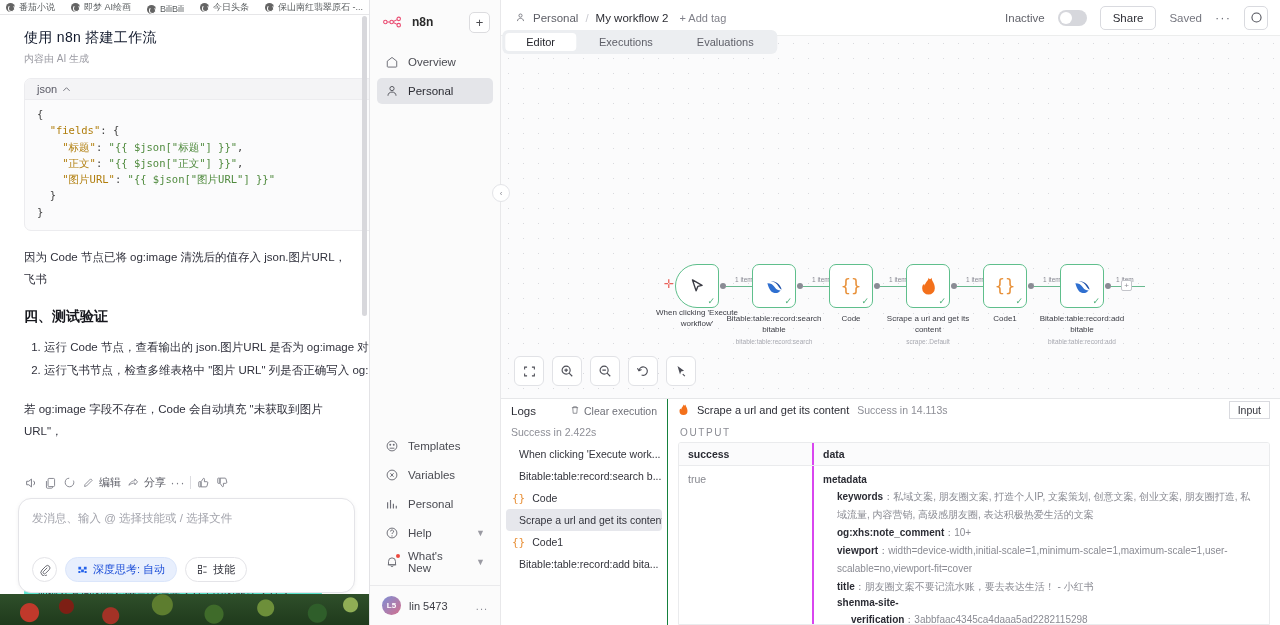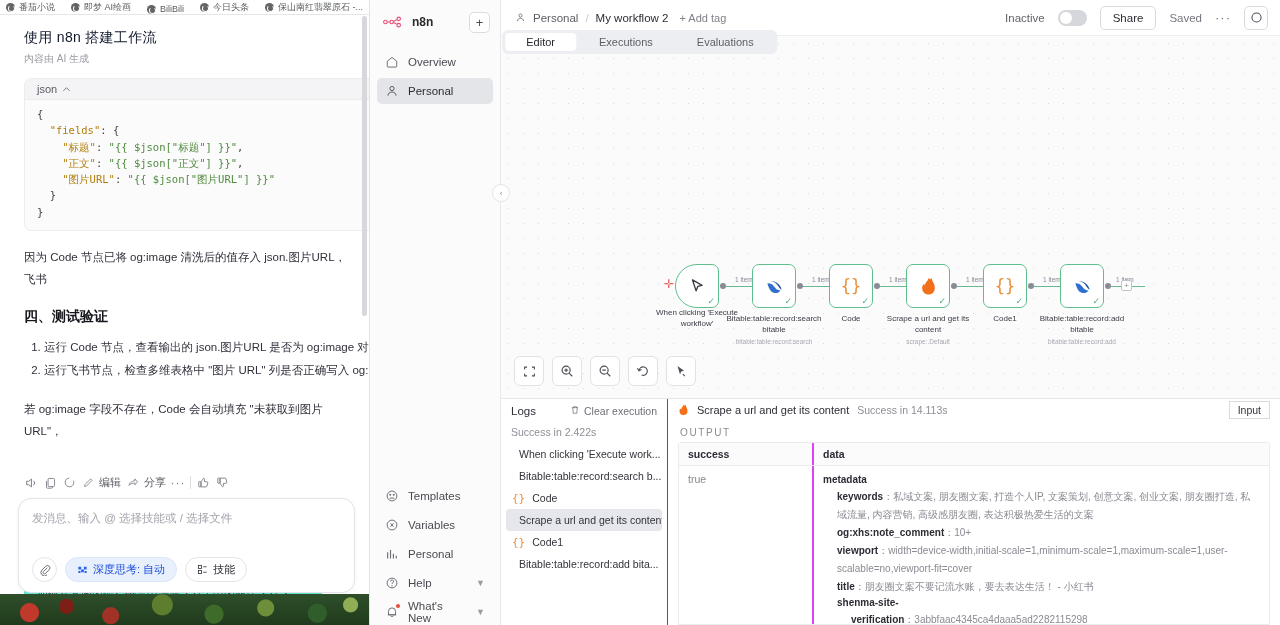--- a/index.html
+++ b/index.html
@@ -472,20 +472,25 @@
               <path d="M4 11.2V7.3a4 4 0 018 0v3.9zM3.2 11.2h9.6" fill="none" stroke="#6b6c75" stroke-width="1.1"></path>
               <path d="M6.6 12.4a1.5 1.5 0 002.8 0" fill="none" stroke="#6b6c75" stroke-width="1.1"></path>
             </svg>
           <span class="dot"></span>
         </span>
         <span>What's New</span>
         <span class="chev">▼</span>
       </div>
     </div>
 
+    <div class="userrow">
+      <span class="avatar">L5</span>
+      <span class="username">lin 5473</span>
+      <span class="dots">...</span>
+    </div>
   </div>
 
   <div class="main">
 
     <div class="topbar">
       <div class="bc">
         <svg width="11" height="11" viewBox="0 0 16 16">
             <circle cx="8" cy="5.2" r="2.3" fill="none" stroke="#6b6c75" stroke-width="1.2"></circle>
             <path d="M3.6 13.2c0-2.5 2-4 4.4-4s4.4 1.5 4.4 4" fill="none" stroke="#6b6c75" stroke-width="1.2"></path>
           </svg>

